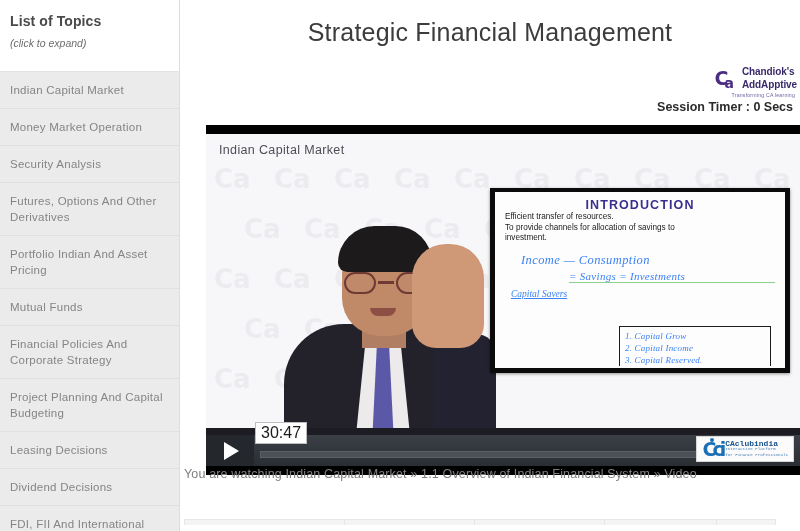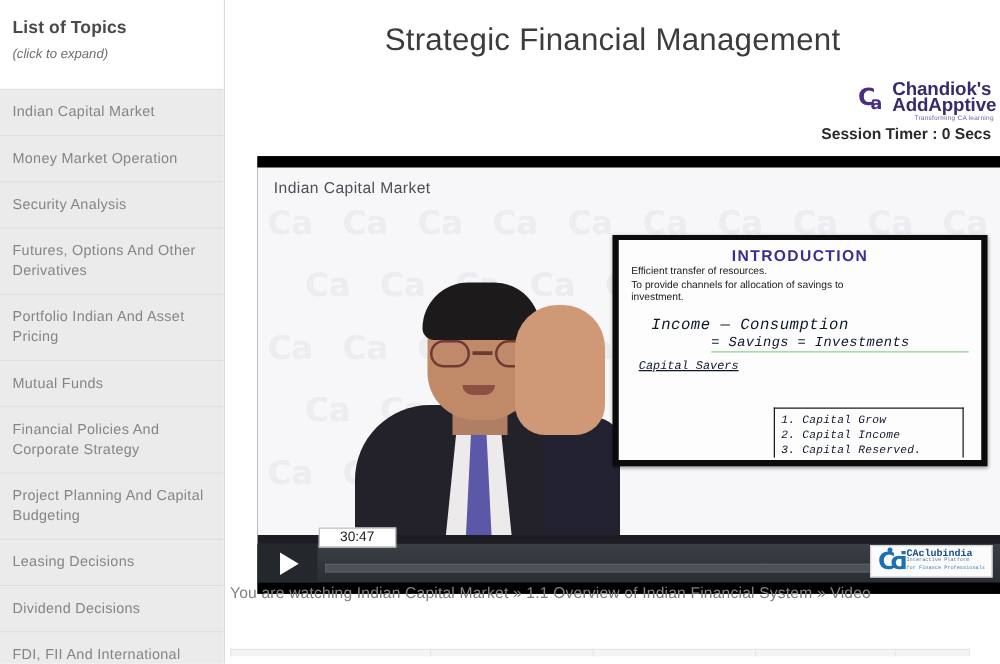--- a/index.html
+++ b/index.html
@@ -81,21 +81,21 @@
     font-size: 19px;
     font-weight: bold;
     color: #4b2d82;
     line-height: 15px;
     position: relative;
     top: 1px;
   }
   .brand-mark .sub { font-size: 14px; position: relative; left: -4px; top: 3px; }
   .brand-words {
     text-align: left;
-    font-size: 15px;
+    font-size: 10px;
     font-weight: bold;
     color: #3b2a6b;
     line-height: 12.5px;
     letter-spacing: -.1px;
   }
   .brand-tag {
     font-size: 5.2px;
     color: #6f5fa0;
     text-align: right;
     padding-right: 2px;
@@ -254,23 +254,23 @@
     font-weight: bold;
     color: #3a2f8f;
     letter-spacing: 1.1px;
     margin-top: 6px;
   }
   .slide-obj-label {
     font-size: 8.2px; font-weight: bold; color: #1b1b1b; margin-top: 8px;
   }
   .slide-obj-line { font-size: 8.2px; color: #1b1b1b; line-height: 10.5px; }
   .hw {
-    font-family: Liberation Mono, monospace;
+    font-family: Liberation Serif, serif;
     font-style: italic;
-    color: #0f172a;
+    color: #3b82f6;
   }
   .hw-eq { font-size: 12.5px; margin-top: 9px; margin-left: 16px; letter-spacing: .4px; }
   .hw-eq2 { font-size: 11px; margin-left: 64px; margin-top: 2px; letter-spacing: .3px; }
   .hw-savers { font-size: 9.5px; margin-top: 4px; margin-left: 6px; text-decoration: underline; display:inline-block;}
   .hw-box {
     position: absolute; right: 14px; bottom: 2px;
     width: 152px;
     border: 1.4px solid #1c1c1c;
     border-bottom: none;
     padding: 3px 5px 0 5px;
@@ -309,22 +309,22 @@
     border: 1px solid #596066;
   }
   .progress-fill {
     position:absolute; left:0; top:0; height:100%; width:0%;
     background:#7a8188;
   }
   .time-tip {
     position: absolute; left: 1px; top: -13px;
     background: #ffffff;
     border: 1px solid #bdbdbd;
-    padding: 1px 16px;
-    font-size: 11px;
+    padding: 1px 5px;
+    font-size: 16px;
     color: #1b1b1b;
     font-family: "Liberation Sans", sans-serif;
     z-index: 3;
   }
   .right-ctrls { display: flex; align-items: center; gap: 9px; padding-right: 14px; }
   .vol { display: flex; align-items: flex-end; gap: 1.5px; height: 13px; }
   .vol i { display: block; width: 2.5px; background: #19aee0; }
   .hd {
     font-size: 13px; font-weight: bold; font-style: italic; color: #f0f0f0;
     letter-spacing: .3px;

